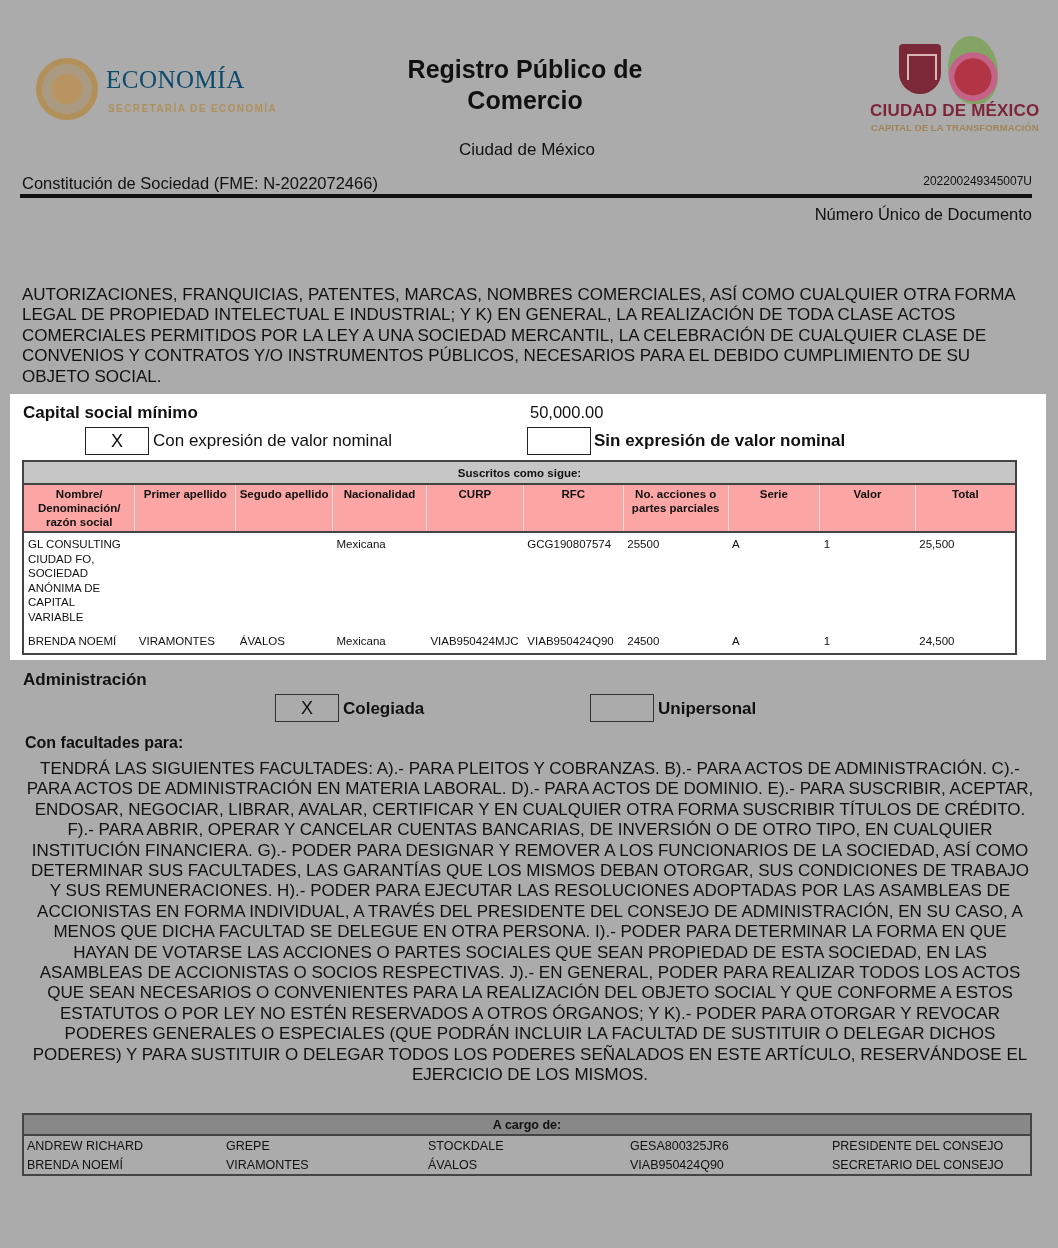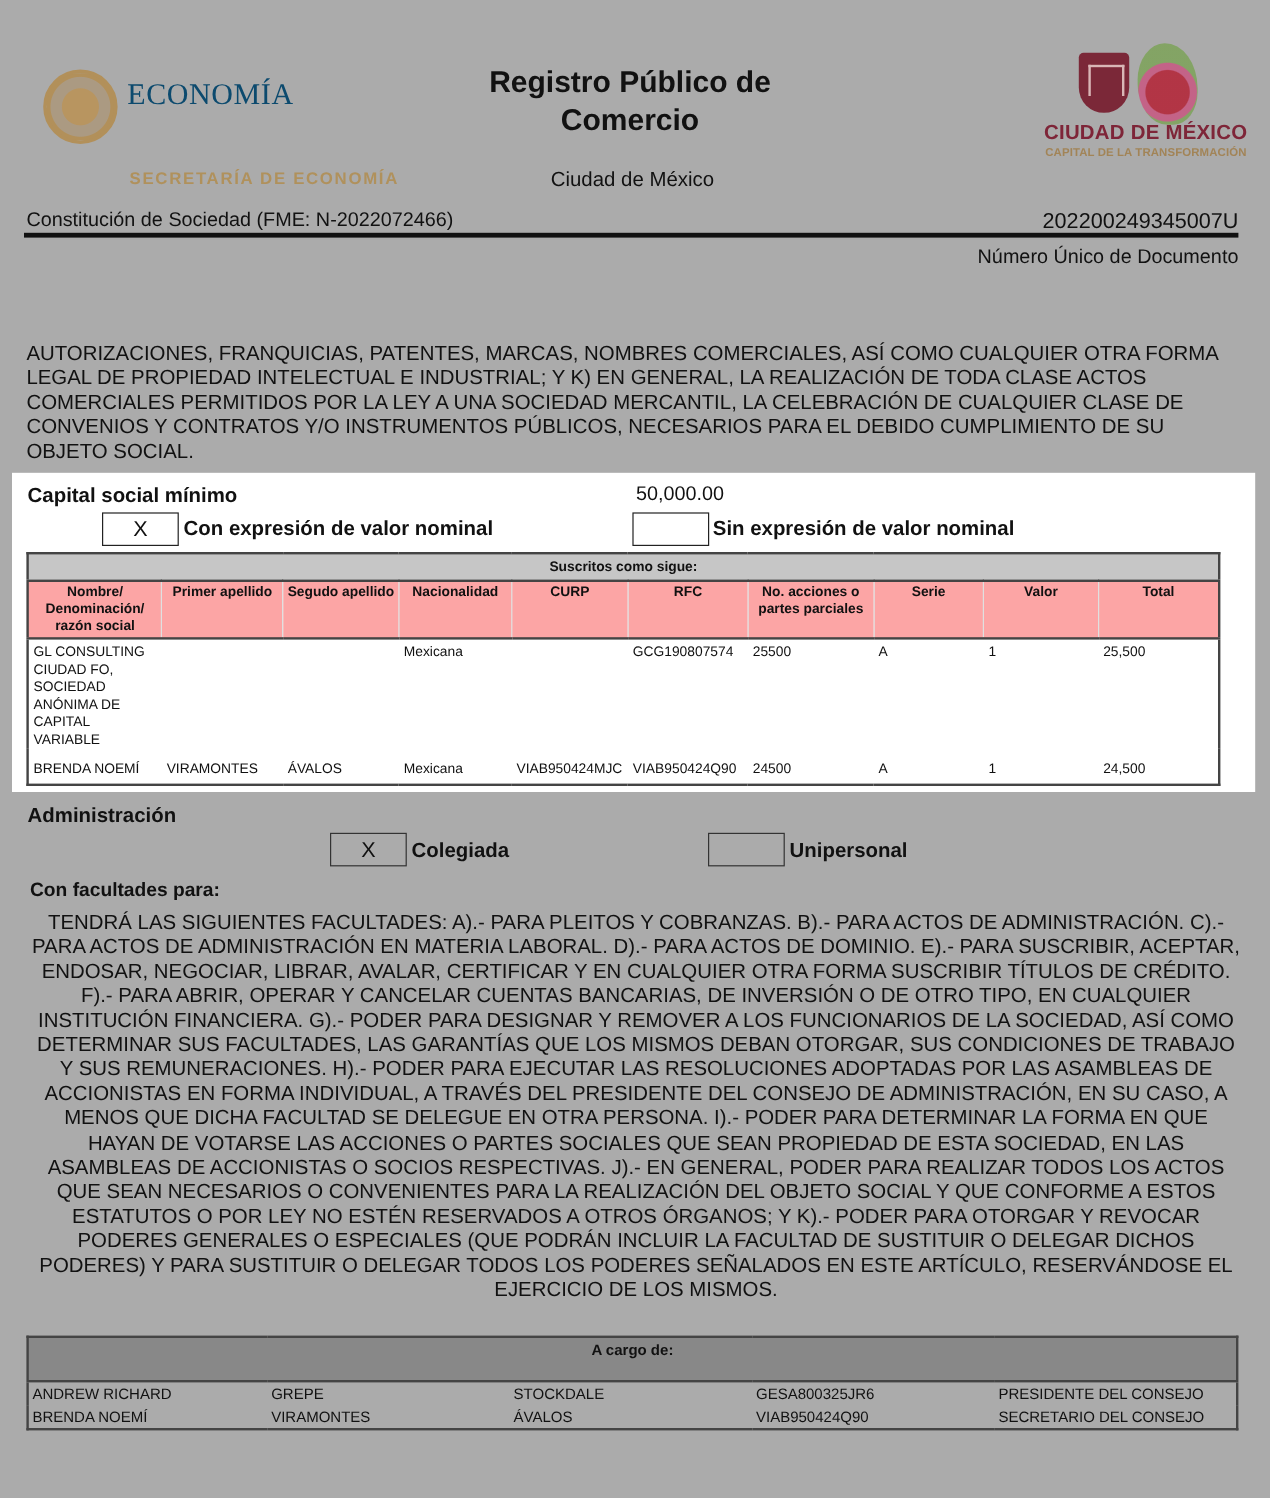--- a/index.html
+++ b/index.html
@@ -8,70 +8,70 @@
       background: #ababab;
       font-family: "Liberation Sans", "DejaVu Sans", sans-serif;
       color: #111;
     }
     .abs { position: absolute; }
     .eco-seal { left: 36px; top: 58px; width: 62px; height: 62px; border-radius: 50%;
       border: 3px solid #b2905a; box-sizing: border-box;
       background: radial-gradient(circle, #b89560 0 38%, #ab9a82 40% 62%, #b2905a 64% 100%); }
     .eco-title { left: 106px; top: 60px; font-family: "Liberation Serif", "DejaVu Serif", serif;
       font-size: 25px; color: #0c4a6e; letter-spacing: 0.5px; line-height: 40px; }
-    .eco-sub { left: 108px; top: 103px; font-size: 14px; font-weight: bold; color: #b0915c; letter-spacing: 1.4px; margin-top: 37px; }
+    .eco-sub { left: 108px; top: 103px; font-size: 10px; font-weight: bold; color: #b0915c; letter-spacing: 1.4px; }
 
     .cdmx-shield { left: 899px; top: 44px; width: 42px; height: 50px; background: #7b2838;
       border-radius: 4px 4px 21px 21px; }
     .cdmx-shield::after { content: ""; position: absolute; left: 8px; top: 10px; width: 26px; height: 24px;
       border: 2px solid #d9b6b6; border-bottom: none; }
     .cdmx-heart { left: 948px; top: 36px; width: 50px; height: 68px; border-radius: 45% 55% 40% 50%;
       background: radial-gradient(circle at 50% 60%, #b3283a 0 18px, #c65b83 19px 24px, #7fa35d 25px 100%); opacity: .9; }
     .cdmx-title { left: 870px; top: 101px; font-size: 17px; font-weight: bold; color: #7e2538; letter-spacing: 0.2px; }
     .cdmx-sub { left: 871px; top: 122px; font-size: 9.5px; font-weight: bold; color: #a28457; letter-spacing: 0.1px; }
 
     .doc-title { left: 380px; top: 54px; width: 290px; text-align: center; font-size: 25px; font-weight: bold; line-height: 31px; }
     .doc-city { left: 380px; top: 140px; width: 294px; text-align: center; font-size: 17px; }
 
     .const-line { left: 22px; top: 174px; font-size: 16.5px; }
-    .nud { right: 26px; top: 174px; font-size: 18px; }
+    .nud { right: 26px; top: 174px; font-size: 12px; }
     .rule { left: 20px; top: 194px; width: 1012px; height: 4px; background: #111; }
     .nud-label { right: 26px; top: 205px; font-size: 16.5px; }
 
     .para { left: 22px; width: 1010px; font-size: 17px; line-height: 20.4px; text-transform: none; }
     .para1 { top: 285px; }
 
     
     .white-box { left: 10px; top: 394px; width: 1036px; height: 266px; background: #fff; }
     .cap-label { left: 23px; top: 403px; font-size: 17px; font-weight: bold; }
     .cap-value { left: 530px; top: 403px; font-size: 16.5px; }
     .chk { border: 1px solid #222; box-sizing: border-box; text-align: center; font-size: 18px; line-height: 26px; }
     .chk1 { left: 85px; top: 427px; width: 64px; height: 28px; }
-    .chk1-l { left: 153px; top: 431px; font-size: 17px; font-weight: bold; }
+    .chk1-l { left: 153px; top: 431px; font-size: 17px; font-weight: normal; }
     .chk2 { left: 527px; top: 427px; width: 64px; height: 28px; }
     .chk2-l { left: 594px; top: 431px; font-size: 17px; font-weight: bold; }
 
     table { border-collapse: collapse; }
     .subs { left: 22px; top: 460px; width: 995px; border: 2px solid #444; font-size: 11.5px; }
     .subs th { background: #fca5a5; font-weight: bold; vertical-align: top; padding: 2px 3px; border-left: 1px solid #e0e0e0; text-align: center; line-height: 14px; }
     .subs th.caption-row { background: #c6c6c6; border-bottom: 2px solid #444; padding: 4px 0 3px; }
     .subs thead tr.cols th { border-bottom: 2px solid #444; height: 40px; }
     .subs td { vertical-align: top; padding: 4px 3px 0 4px; line-height: 14.5px; font-size: 11.5px; }
     .subs tr.r2 td { padding-top: 10px; padding-bottom: 4px; }
 
     .admin-label { left: 23px; top: 670px; font-size: 17px; font-weight: bold; }
     .chk3 { left: 275px; top: 694px; width: 64px; height: 28px; border-color: #333; }
     .chk3-l { left: 343px; top: 699px; font-size: 17px; font-weight: bold; }
     .chk4 { left: 590px; top: 694px; width: 64px; height: 28px; border-color: #333; }
     .chk4-l { left: 658px; top: 699px; font-size: 17px; font-weight: bold; }
     .fac-label { left: 25px; top: 734px; font-size: 16px; font-weight: bold; }
     .para2 { top: 759px; left: 25px; width: 1010px; text-align: center; }
 
     .cargo { left: 22px; top: 1113px; width: 1010px; border: 2px solid #444; font-size: 12.5px; }
-    .cargo th { background: #888; font-weight: bold; padding: 3px 0 18px; text-align: center; margin-left: 44px; }
+    .cargo th { background: #888; font-weight: bold; padding: 3px 0 2px; text-align: center; margin-left: 44px; }
     .cargo th.caption-row { border-bottom: 2px solid #444; }
     .cargo thead tr.cols th { border-bottom: 2px solid #555; }
     .cargo td { padding: 3px 3px 2px 3px; line-height: 14px; }
   </style>
 </head>
 <body>
 
 <div class="abs eco-seal"></div>
 <div class="abs eco-title">ECONOMÍA</div>
 <div class="abs eco-sub">SECRETARÍA DE ECONOMÍA</div>

